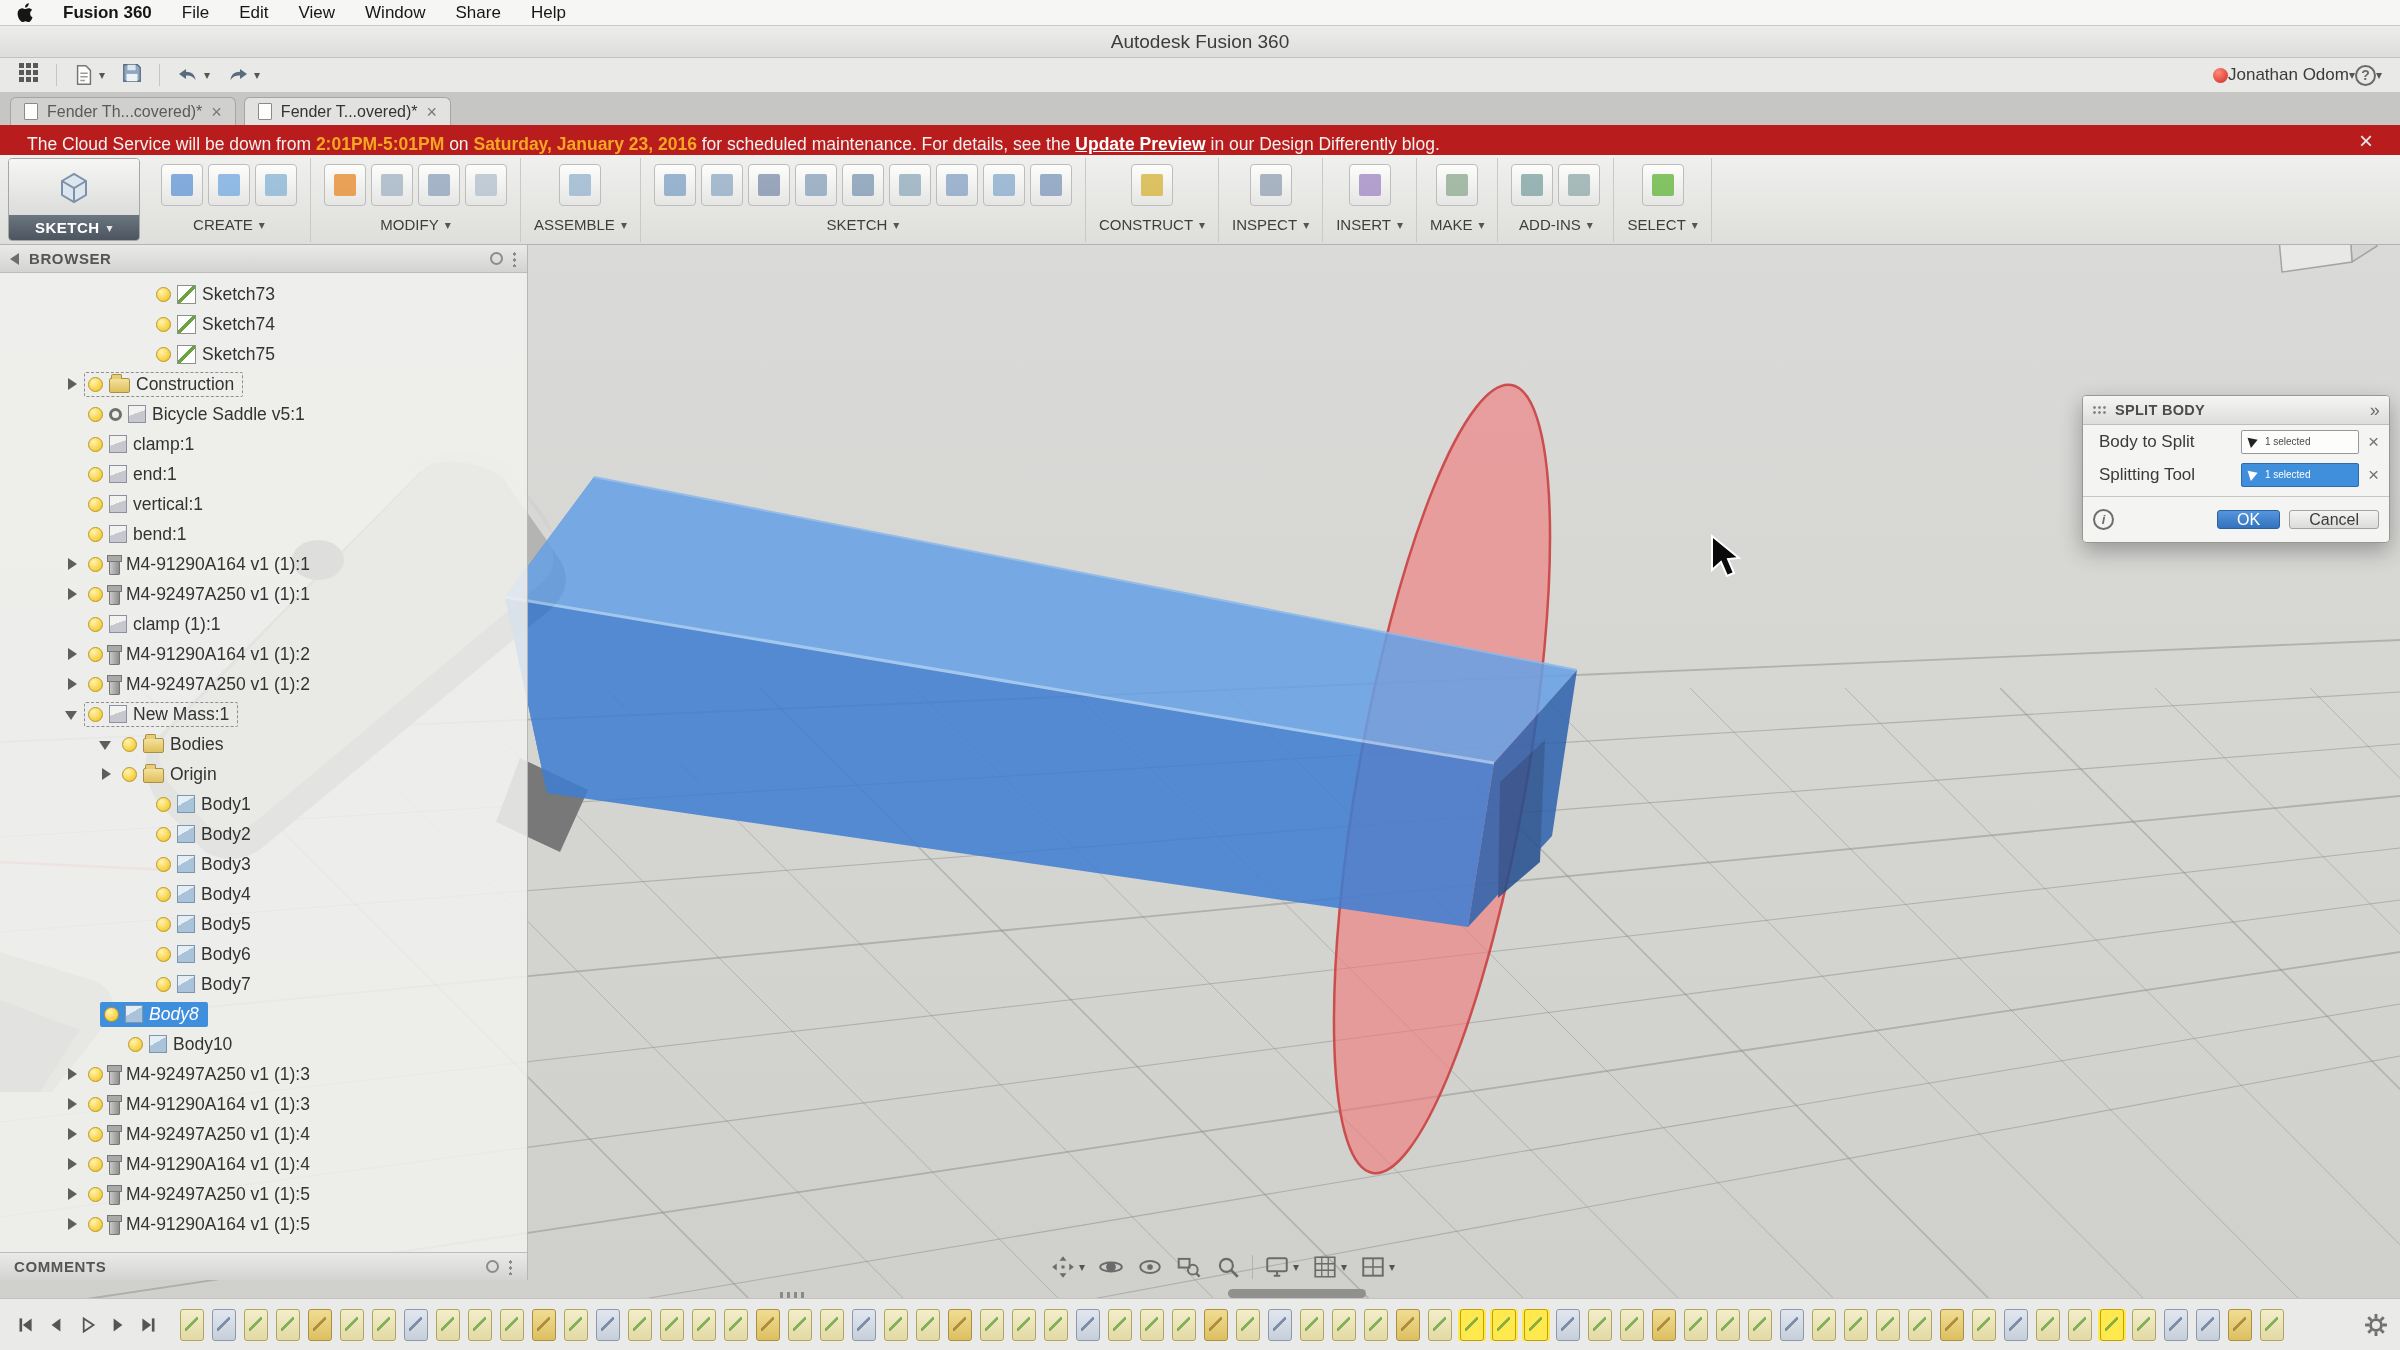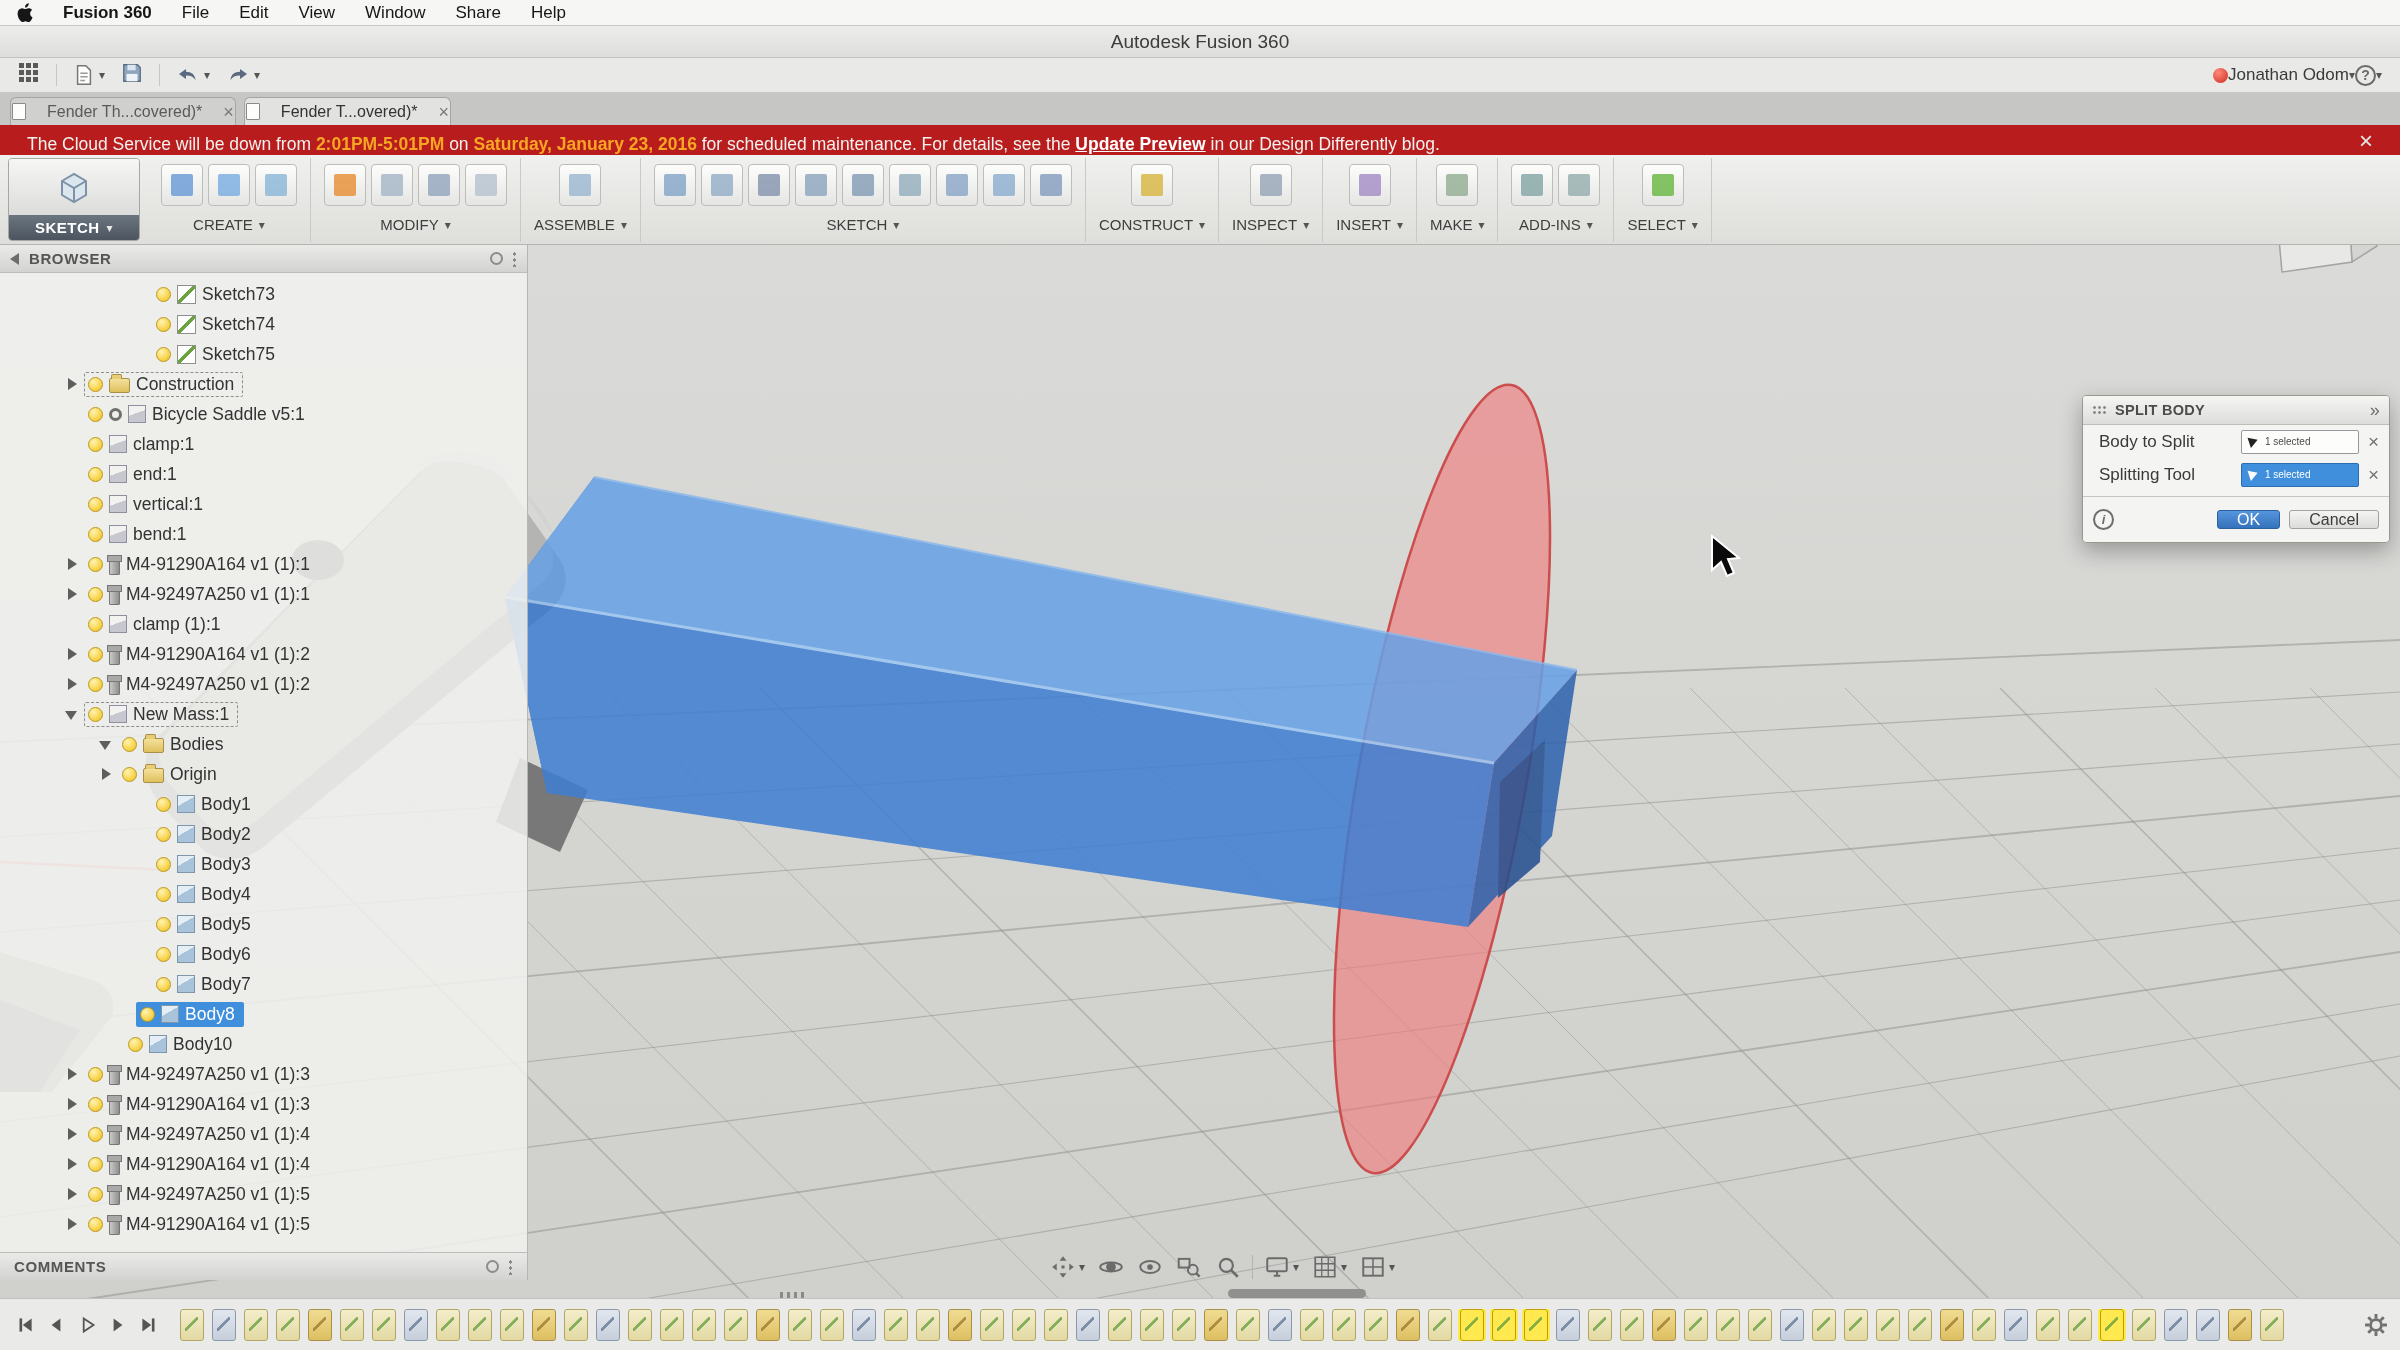--- a/index.html
+++ b/index.html
@@ -20,21 +20,21 @@
 .qat{position:absolute;top:58px;left:0;right:0;height:34px;background:#e9e9e7;display:flex;align-items:center;padding:0 18px;gap:16px;z-index:58}
 .qat .caret, .rlabel .caret, .nav-btn .caret, .model-label .caret{font-size:12px;color:#555;line-height:1}
 .qat-right{margin-left:auto;display:flex;align-items:center;}
 .record-dot{width:15px;height:15px;border-radius:50%;background:radial-gradient(circle at 35% 30%,#ff8a7a,#cf2a1e)}
 .user-name{font-size:17px;color:#3a3a38}
 .help-circ{width:21px;height:21px;border:2px solid #6a6a68;border-radius:50%;display:flex;align-items:center;justify-content:center;font-size:14px;font-weight:bold;color:#6a6a68}
 .qat-sep{width:1px;height:22px;background:#c6c6c4}
 
 
 .tabsbar{position:absolute;top:92px;left:0;right:0;height:33px;background:#c6c6c4;display:flex;align-items:flex-end;padding-left:10px;gap:8px;z-index:57}
-.tab{display:flex;align-items:center;gap:21px;height:28px;padding:0 1px;background:#d0d0ce;border:1px solid #a5a5a3;border-bottom:none;border-radius:6px 6px 0 0;font-size:16px;color:#5a5a58}
+.tab{display:flex;align-items:center;gap:9px;height:28px;padding:0 13px;background:#d0d0ce;border:1px solid #a5a5a3;border-bottom:none;border-radius:6px 6px 0 0;font-size:16px;color:#5a5a58}
 .tab.active{background:#e2e2e0;color:#333}
 .tab-doc{width:14px;height:17px;background:#fdfdfb;border:1px solid #8a8a88;border-radius:1px}
 .tab-close{font-size:18px;color:#777;line-height:1}
 
 
 .banner{position:absolute;top:125px;left:0;right:0;height:30px;background:#b91c1c;color:#f1f1ef;display:flex;align-items:flex-end;padding:0 27px;font-size:17.5px;z-index:56;white-space:pre}
 .banner .hl{color:#f6a623;font-weight:bold}
 .banner .link{text-decoration:underline;font-weight:bold;color:#fff}
 .banner-close{margin-left:auto;font-size:24px;color:#e6e6e6}
 
@@ -588,21 +588,21 @@
           </span>
         </div>
         <div class="trow" style="padding-left: 132px;">
           <span class="tw"></span>
           <span class="rowin">
             <span class="i-bulb"></span>
             <span class="ti i-body"></span>
             <span class="tlabel">Body7</span>
           </span>
         </div>
-        <div class="trow sel" style="padding-left: 116px;">
+        <div class="trow sel" style="padding-left: 80px; font-style: italic;">
           <span class="tw"></span>
           <span class="rowin">
             <span class="i-bulb"></span>
             <span class="ti i-body"></span>
             <span class="tlabel">Body8</span>
           </span>
         </div>
         <div class="trow" style="padding-left: 104px;">
           <span class="tw"></span>
           <span class="rowin">

